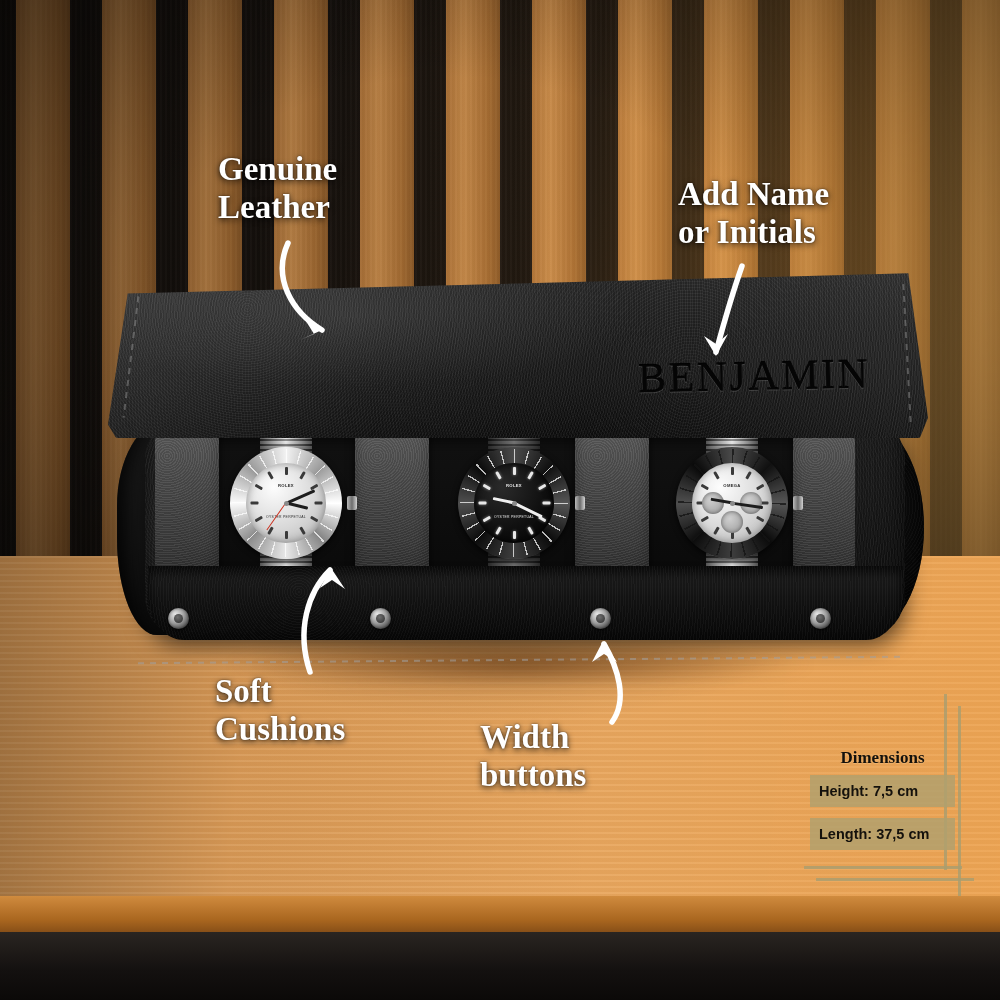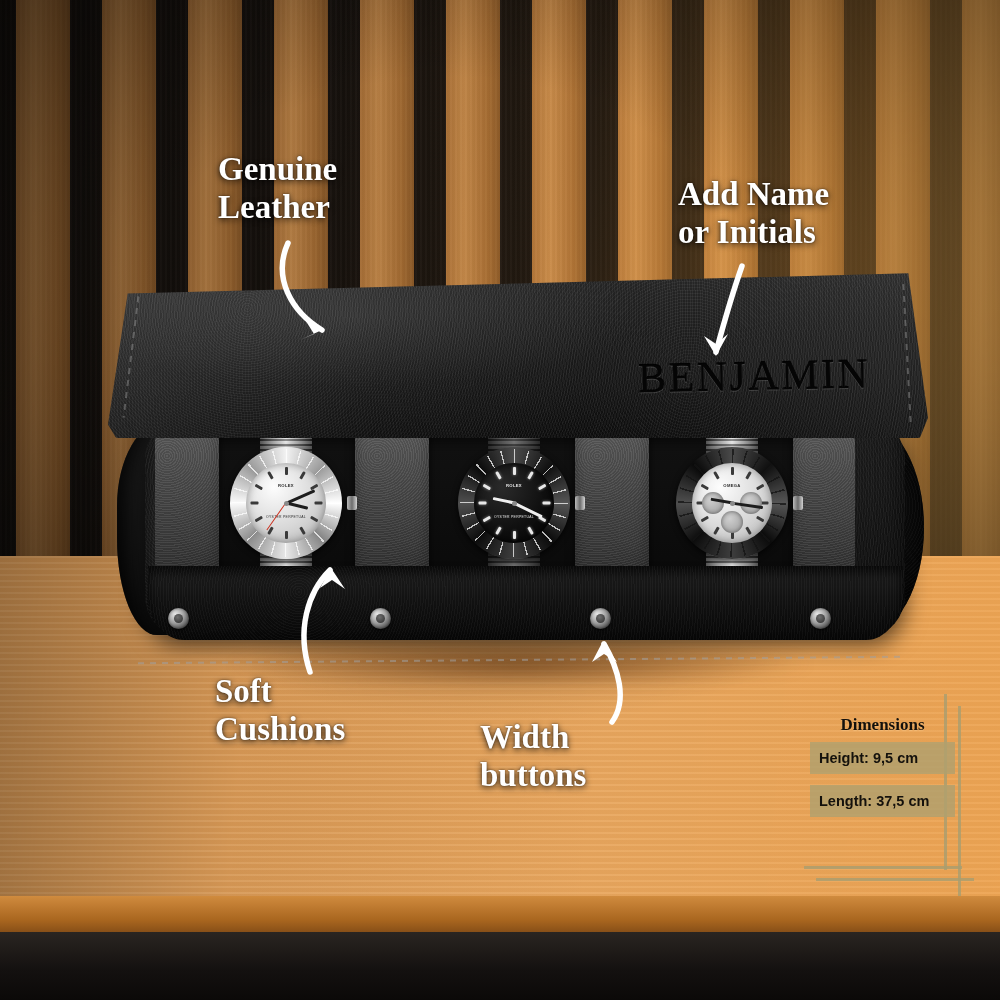--- a/index.html
+++ b/index.html
@@ -314,21 +314,21 @@
     white-space:pre-line;
   }
   .co-leather  { left:218px; top:150px; }
   .co-name     { left:678px; top:175px; text-align:left; }
   .co-cushions { left:215px; top:672px; }
   .co-snap     { left:480px; top:718px; }
 
   .arrow-svg { position:absolute; left:0; top:0; width:1000px; height:1000px; pointer-events:none; }
 
   
-  .dims { position:absolute; left:810px; top:715px; width:145px; }
+  .dims { position:absolute; left:810px; top:748px; width:145px; }
   .dims-title {
     font-family:"Liberation Serif", serif; font-weight:bold;
     font-size:17px; color:#13100b; text-align:center; margin-bottom:7px;
     text-shadow:0 1px 1px rgba(255,220,170,.35);
   }
   .dim-row {
     background:rgba(176,160,110,.82);
     color:#14110c;
     font-family:"Liberation Sans", sans-serif;
     font-weight:bold; font-size:14.5px;
@@ -514,17 +514,17 @@
   <div class="callout co-snap">Width
 buttons</div>
 
   <div class="deco v1"></div>
   <div class="deco v2"></div>
   <div class="deco h1"></div>
   <div class="deco h2"></div>
 
   <div class="dims">
     <div class="dims-title">Dimensions</div>
-    <div class="dim-row">Height: 9,5 cm</div>
+    <div class="dim-row">Height: 7,5 cm</div>
     <div class="dim-row">Length: 37,5 cm</div>
   </div>
 
 </div>
 
 </body></html>

